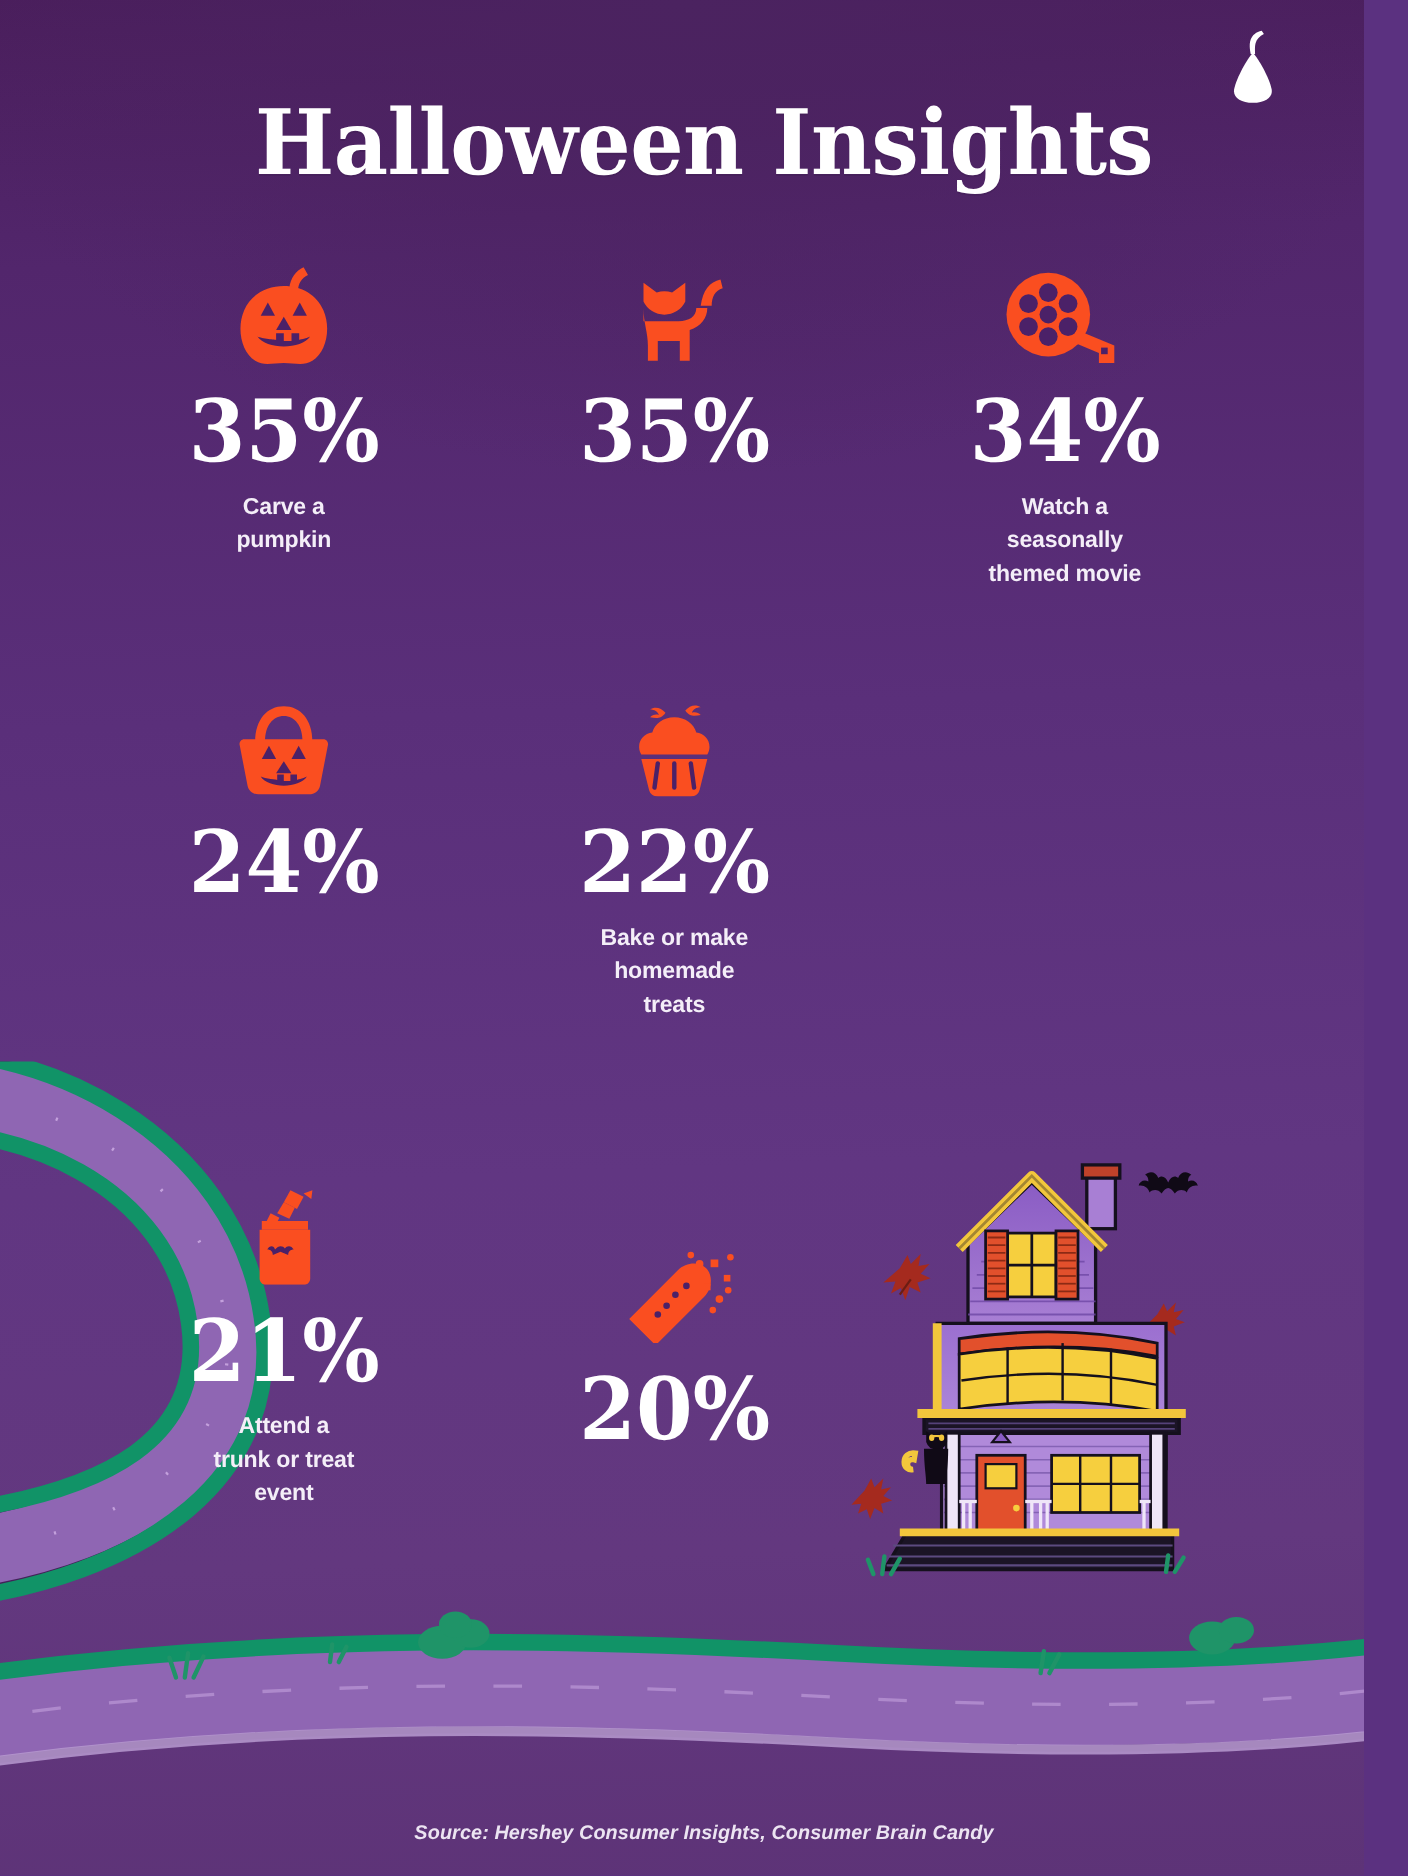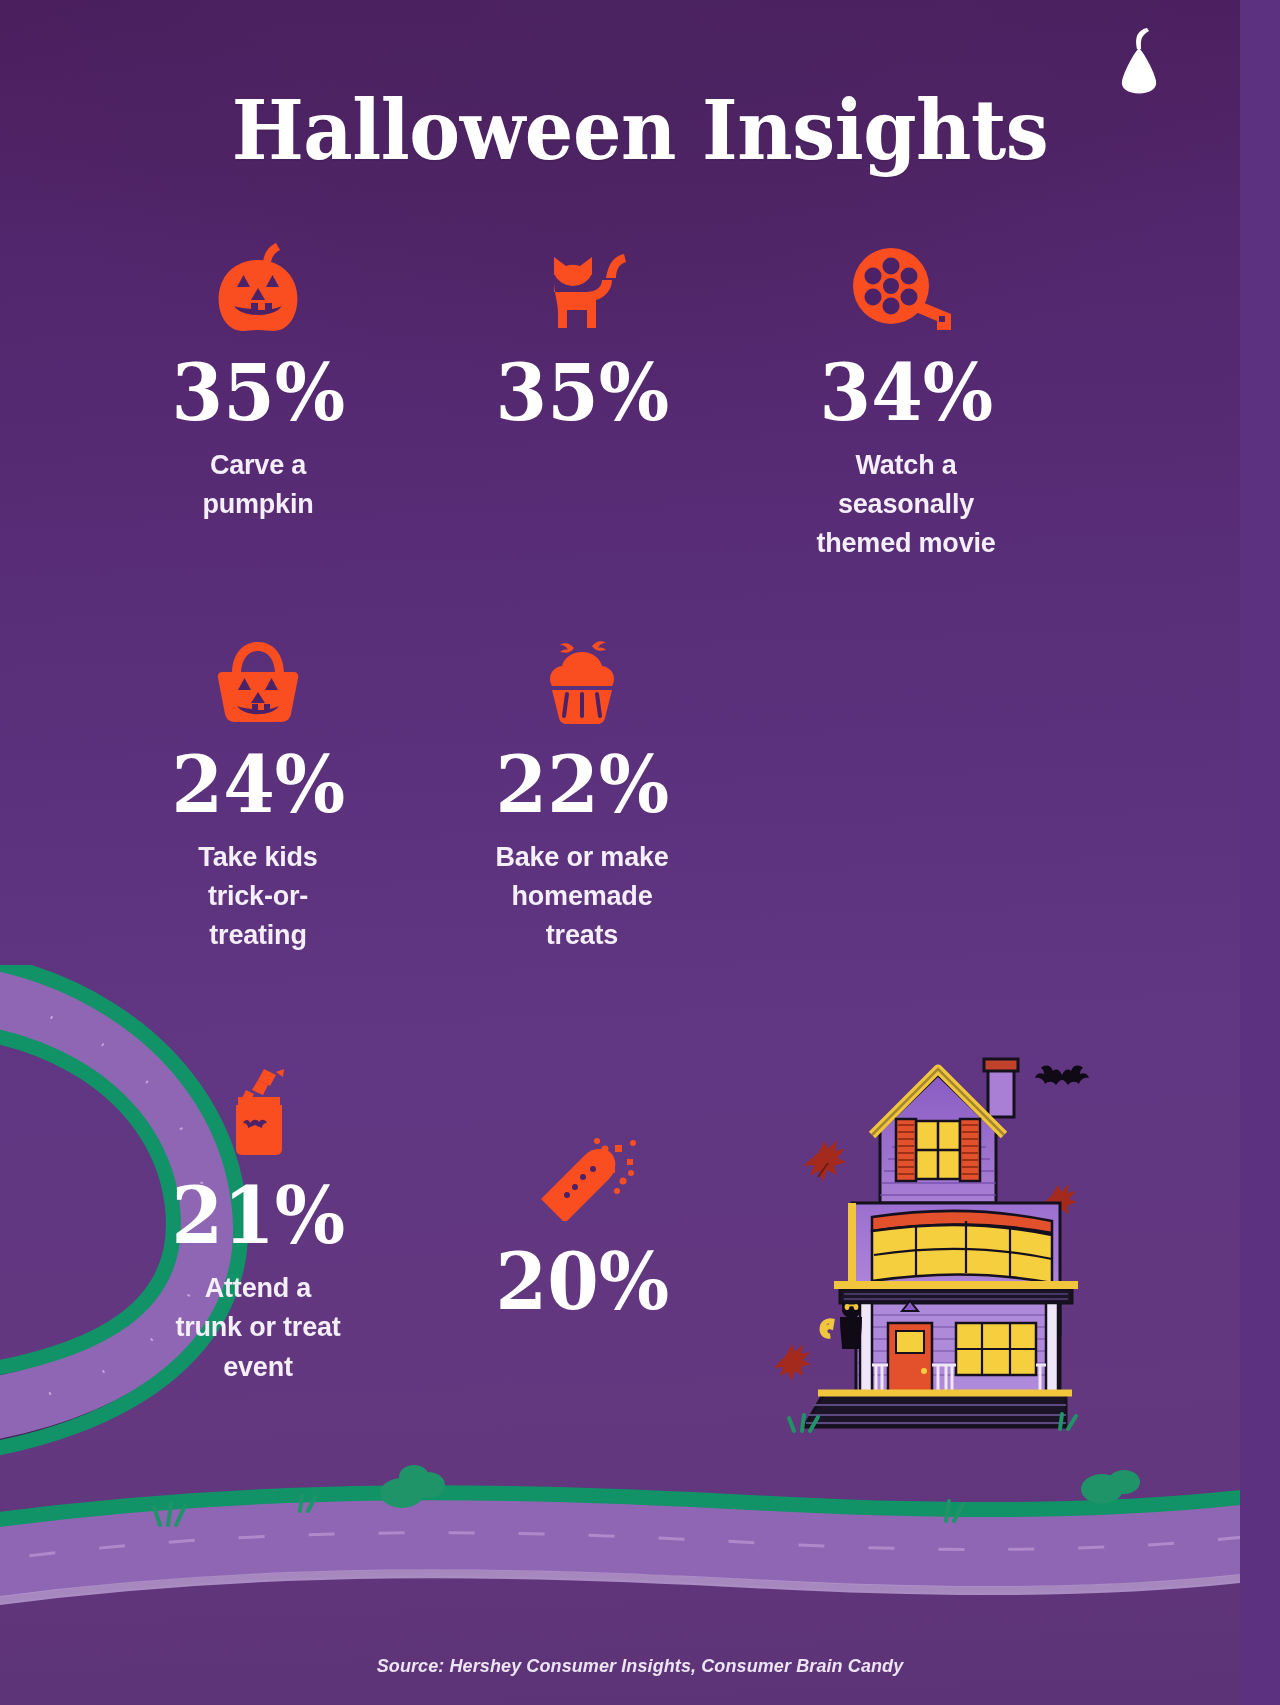--- a/index.html
+++ b/index.html
@@ -36,21 +36,21 @@
     color:#ffffff;
     transform:scaleX(0.93);
     text-shadow:0 2px 0 rgba(0,0,0,0.08);
   }
 
   
   .grid {
     position:absolute; top:236px; left:96px;
     width:1090px;
   }
-  .row { display:flex; }
+  .row { display:flex;gap:31px; }
   .row-1 { height:392px; }
   .row-2 { height:410px; }
   .row-3 { height:370px; }
 
   .cell {
     width:324px;
     display:flex;
     flex-direction:column;
     align-items:center;
     text-align:center;
@@ -69,21 +69,21 @@
     font-size:78px;
     line-height:1.0;
     color:#ffffff;
     margin-top:22px;
     transform:scaleX(0.95);
   }
   .label {
     margin-top:14px;
     font-family:"Liberation Sans", sans-serif;
     font-weight:700;
-    font-size:27px;
+    font-size:21px;
     line-height:1.45;
     color:#f4eef8;
     max-width:300px;
     letter-spacing:-0.2px;
   }
 
   
   .row-3 .cell { width:324px;justify-content:center; }
 
   
@@ -210,21 +210,20 @@
           <svg width="104" height="92" viewBox="0 0 104 92">
             <path d="M26 42 C26 22 37 10 52 10 s26 12 26 32 l-9 0 C69 28 62 19 52 19 s-17 9 -17 23 z" fill="#FA4E20"></path>
             <path d="M16 40 l72 0 c3 0 5 3 4 6 l-7 36 c-1 5 -5 8 -10 8 l-46 0 c-5 0 -9 -3 -10 -8 l-7 -36 c-1 -3 1 -6 4 -6 z" fill="#FA4E20"></path>
             <path d="M32 58 l13 0 -6.5 -12 z" fill="#4b2168"></path>
             <path d="M72 58 l-13 0 6.5 -12 z" fill="#4b2168"></path>
             <path d="M52 60 l7 11 -14 0 z" fill="#4b2168"></path>
             <path d="M31 74 c7 11 35 11 42 0 -4 2 -9 3 -9 3 l0 -5 -6 0 0 6 -6 0 0 -6 -6 0 0 5 c0 0 -11 -1 -15 -3 z" fill="#4b2168"></path>
           </svg>
         </div>
         <div class="pct">24%</div>
-        <div class="label">Take kids<br>trick-or-<br>treating</div>
       </div>
 
       <div class="cell">
         <div class="icon-wrap">
           <svg width="104" height="92" viewBox="0 0 104 92">
             <path d="M62 14 c4 -5 10 -6 14 -3 -4 0 -7 2 -8 5 3 -1 6 0 8 2 -5 1 -10 2 -14 -4 z" fill="#FA4E20"></path>
             <path d="M44 16 c-4 -5 -10 -6 -14 -3 4 0 7 2 8 5 -3 -1 -6 0 -8 2 5 1 10 2 14 -4 z" fill="#FA4E20"></path>
             <path d="M52 20 c10 0 18 6 20 14 7 1 12 6 12 13 0 3 -1 5 -2 7 l-60 0 c-1 -2 -2 -4 -2 -7 0 -7 5 -12 12 -13 2 -8 10 -14 20 -14 z" fill="#FA4E20"></path>
             <path d="M22 58 l60 0 -7 28 c-1 4 -4 6 -8 6 l-30 0 c-4 0 -7 -2 -8 -6 z" fill="#FA4E20"></path>
             <g stroke="#4b2168" stroke-width="4" stroke-linecap="round">

